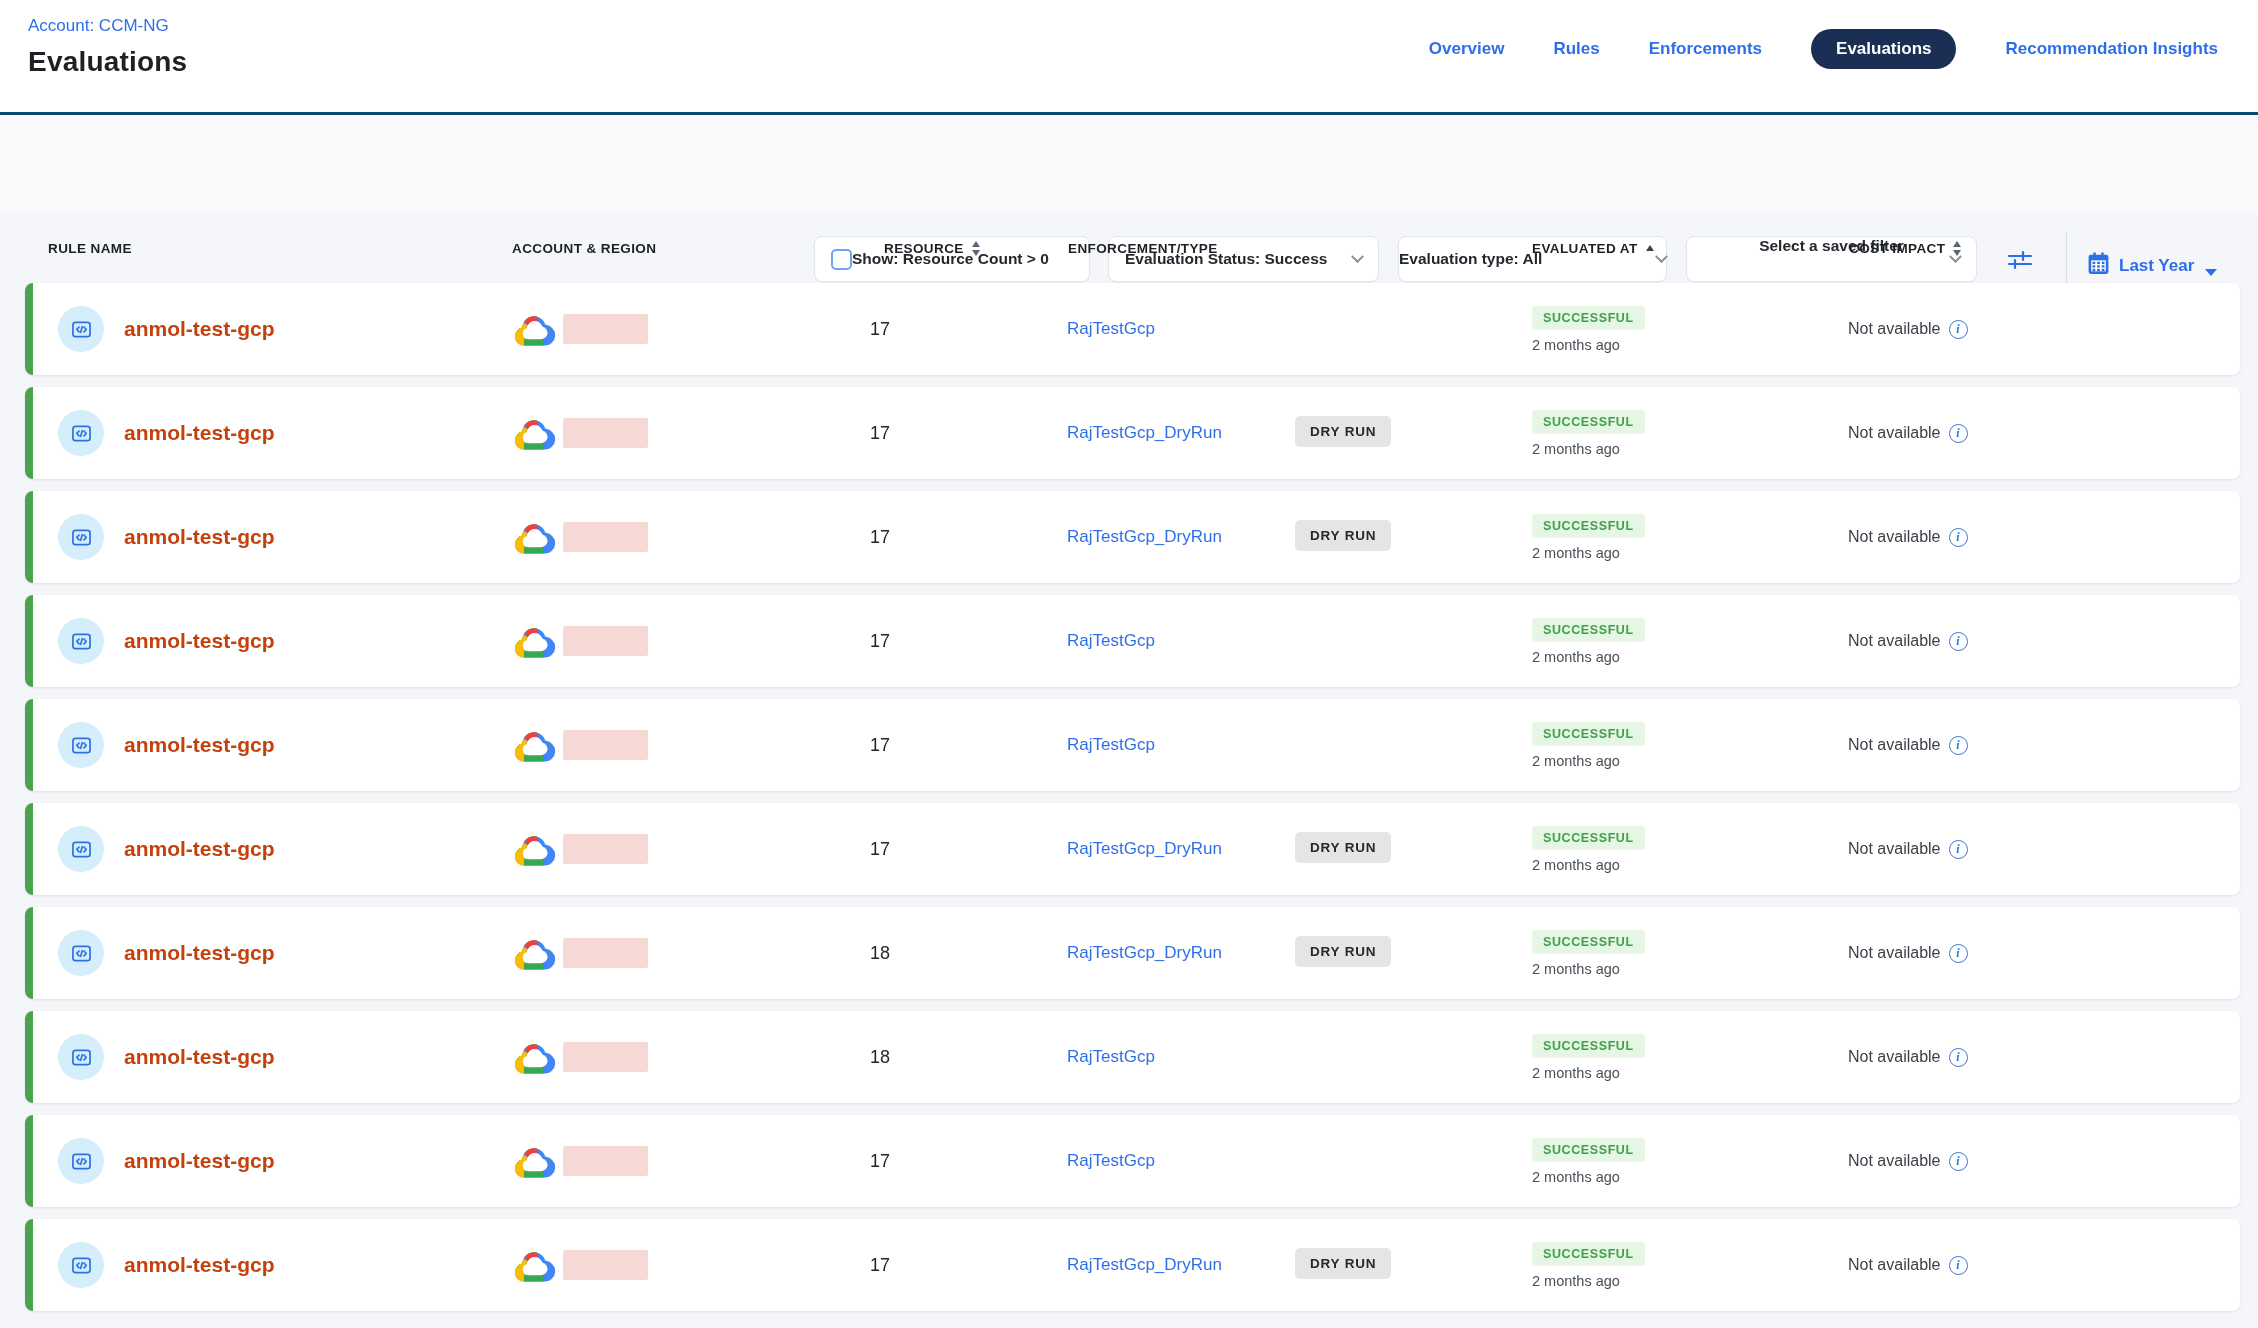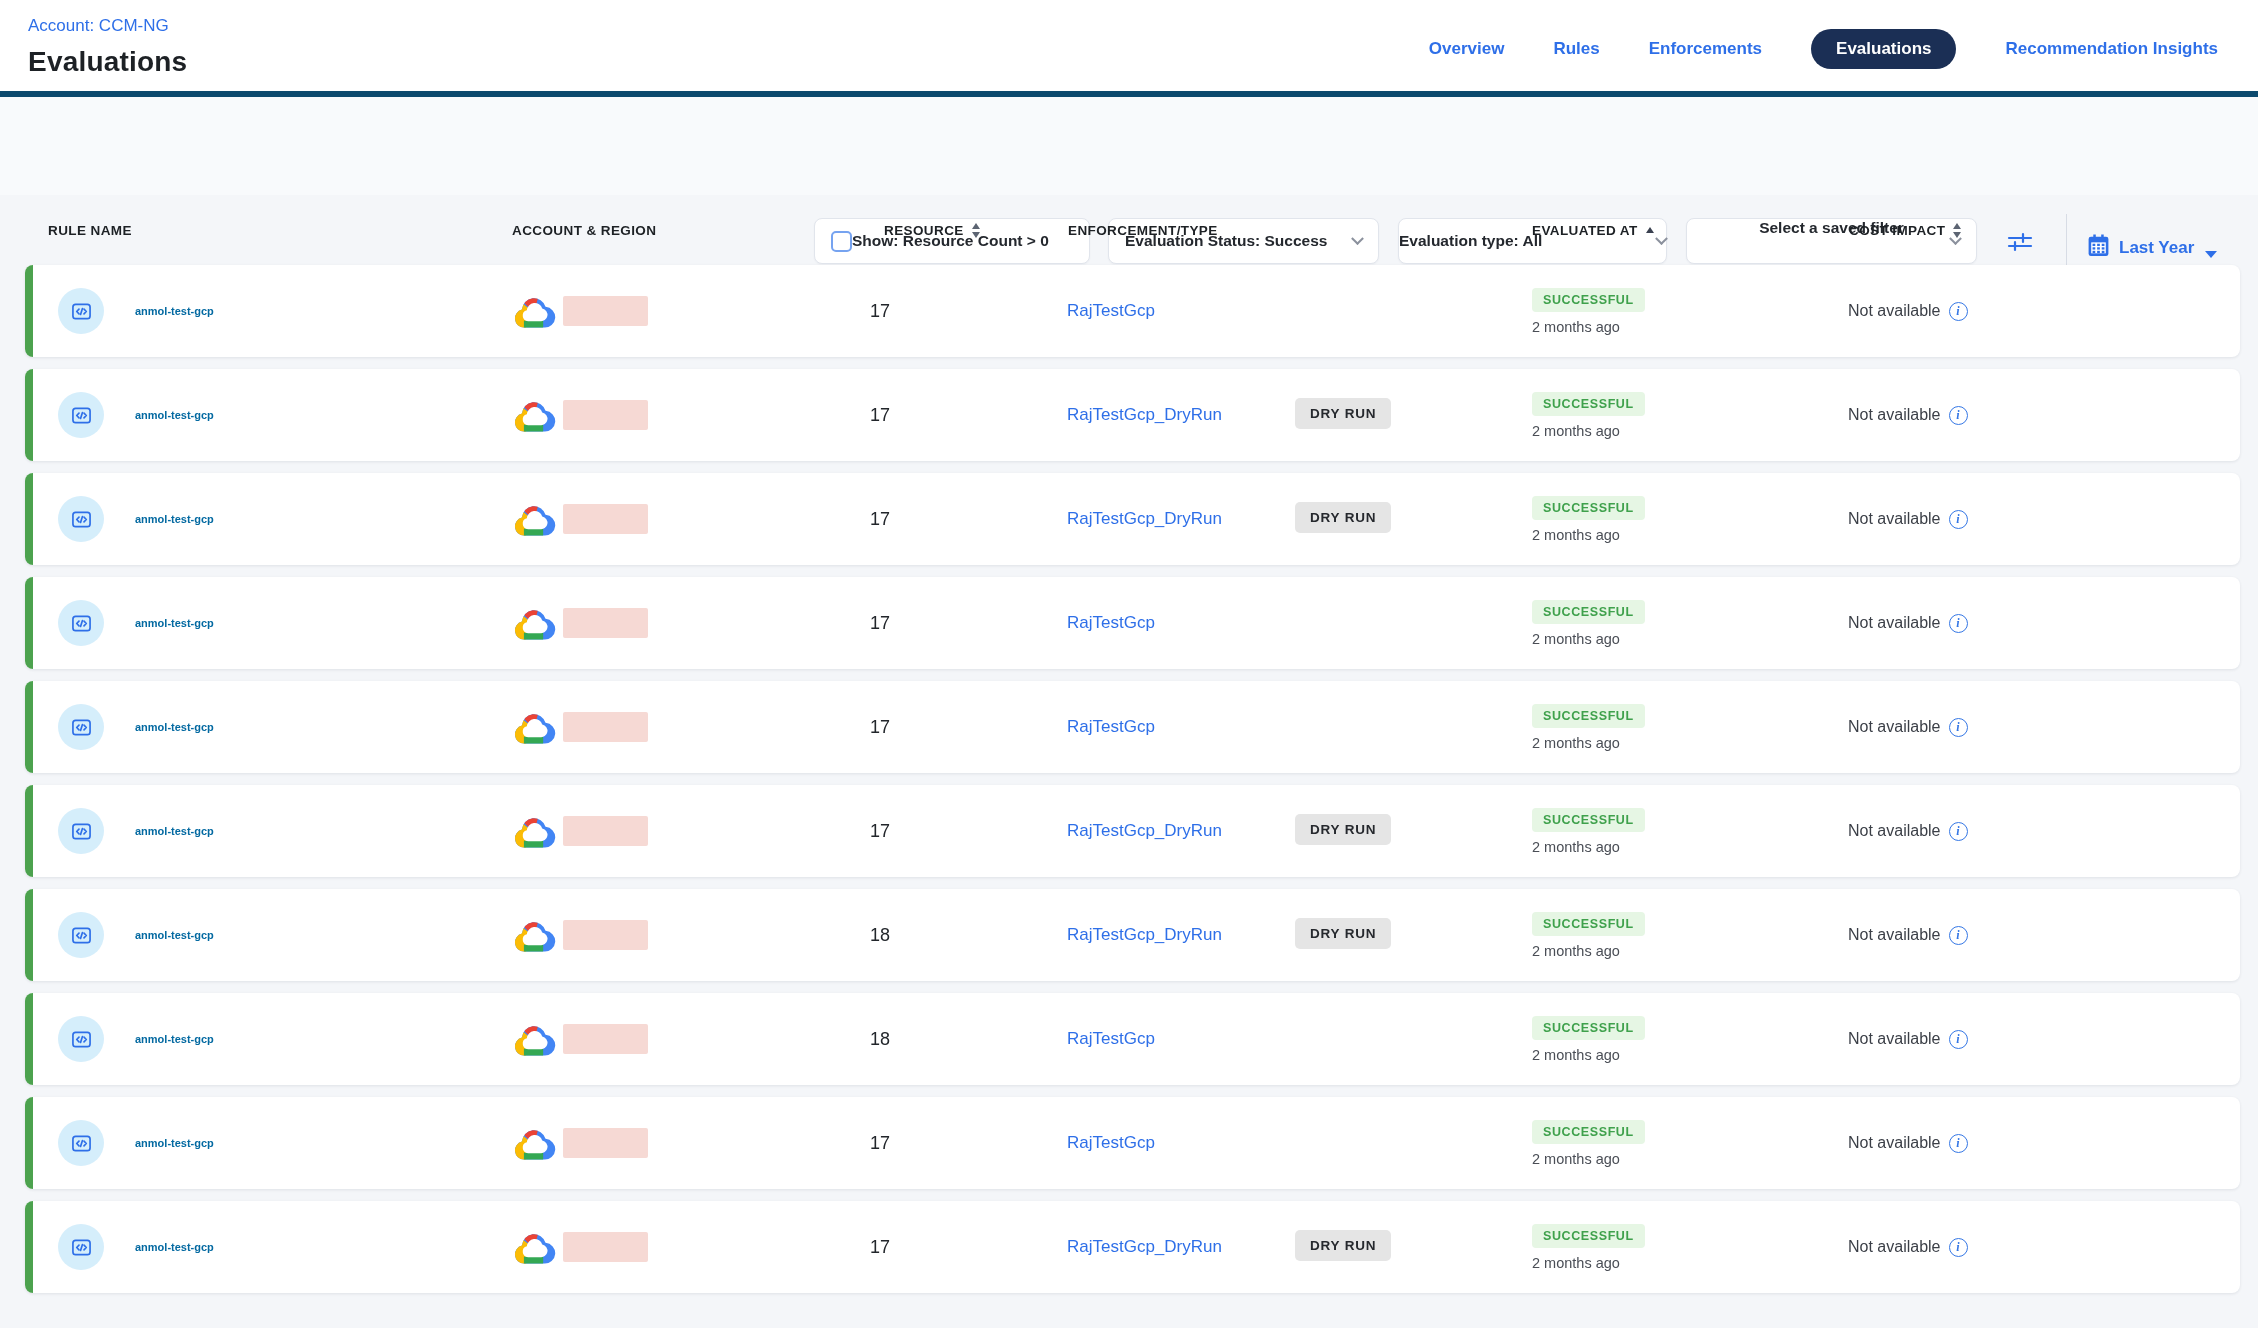--- a/index.html
+++ b/index.html
@@ -1,21 +1,21 @@
 <!DOCTYPE html>
 <html><head>
 <meta charset="utf-8">
 <style>
   * { margin:0; padding:0; box-sizing:border-box; }
   html,body { width:2258px; height:1328px; overflow:hidden;
     font-family:"Liberation Sans", sans-serif; background:#F4F6F9; }
 
   
-  .page-header { position:relative; width:100%; height:97px; background:#fff;
-    border-bottom:6px solid #0c4a6e; z-index:3; }
+  .page-header { position:relative; width:100%; height:115px; background:#fff;
+    border-bottom:3px solid #0c4a6e; z-index:3; }
   .account-link { position:absolute; left:28px; top:16px; font-size:17px;
     color:#2E6FE8; cursor:pointer; }
   .page-title { position:absolute; left:28px; top:46px; font-size:28px;
     font-weight:700; color:#1D2125; letter-spacing:.2px; }
   .nav { position:absolute; right:40px; top:0; height:97px; display:flex;
     align-items:center; gap:49px; }
   .nav-item { font-size:17px; font-weight:600; color:#2E6FE8; cursor:pointer;
     white-space:nowrap; }
   .nav-item.active { background:#1B2F55; color:#fff; padding:10px 25px;
     border-radius:24px; }
@@ -64,21 +64,21 @@
 
   
   .rows { position:relative; width:100%; }
   .row-card { position:relative; margin:0 0 12px 25px; width:2215px; height:92px;
     background:#fff; border-radius:8px; box-shadow:0 1px 3px rgba(40,50,70,.10); }
   .row-card::before { content:""; position:absolute; left:0; top:0; bottom:0;
     width:8px; background:#4CA24E; border-radius:8px 0 0 8px; }
   .cell { position:absolute; top:0; height:92px; display:flex; align-items:center; }
   .rule-icon-wrap { left:33px; width:46px; height:46px; top:23px; border-radius:50%;
     background:#D5EEFB; display:flex; align-items:center; justify-content:center; }
-  .rule-name { left:99px; font-size:11px; font-weight:600; color:#0369a1;margin-left:11px; }
+  .rule-name { left:99px; font-size:21px; font-weight:600; color:#c2410c; }
   .gcp-wrap { left:487px; }
   .redaction { position:absolute; left:538px; top:31px; width:85px; height:30px;
     background:#F6D9D4; border-radius:2px; }
   .resource { left:830px; width:50px; justify-content:center; font-size:18px;
     color:#22262B; }
   .enforce { left:1042px; gap:24px; }
   .enf-link { font-size:17px; font-weight:500; color:#2E6FE8; cursor:pointer;
     white-space:nowrap; }
   .dryrun-badge { position:absolute; left:1270px; top:29px; background:#e5e5e5;
     color:#26292E; font-size:13.5px; font-weight:700; letter-spacing:.8px;

